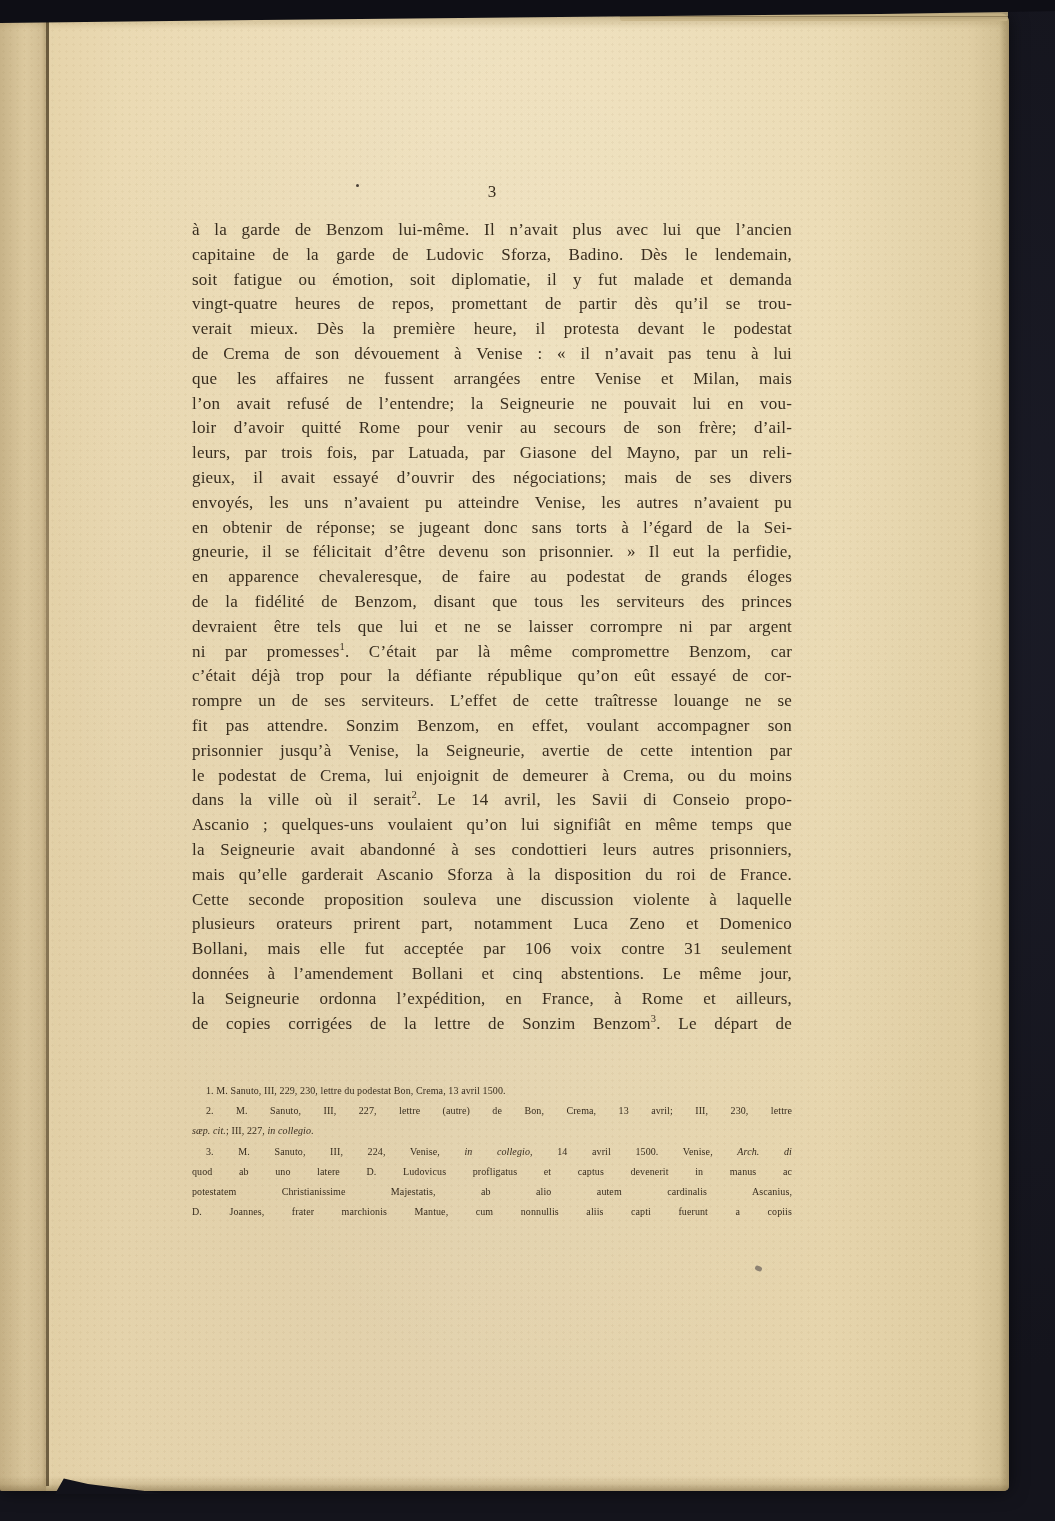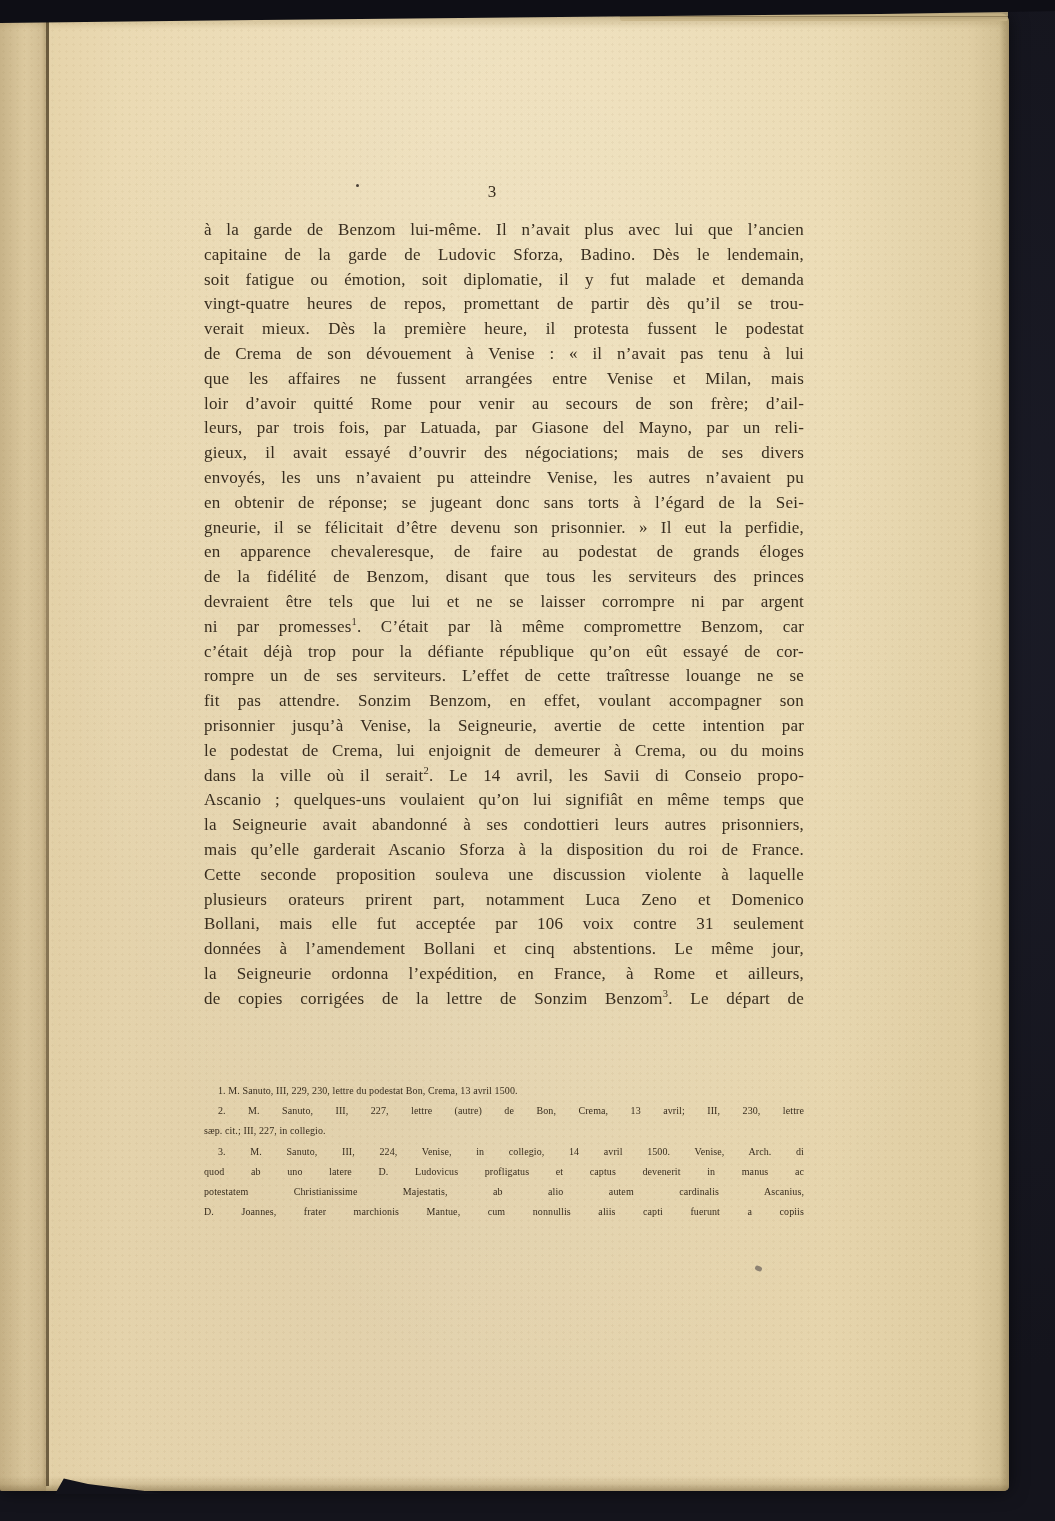--- a/index.html
+++ b/index.html
@@ -38,29 +38,29 @@
   
   .crease{position:absolute;left:46px;top:8px;width:3px;height:1478px;z-index:3;
         background:linear-gradient(180deg, rgba(70,55,30,.8), rgba(90,70,40,.55) 40%, rgba(70,55,30,.75));
         box-shadow:2px 0 4px rgba(230,215,175,.6), -2px 0 3px rgba(120,95,55,.25);}
   .gutter-shade{position:absolute;left:0;top:13px;width:46px;height:1478px;z-index:2;
         background:linear-gradient(90deg, rgba(125,100,60,.22), rgba(125,100,60,.05) 55%, rgba(125,100,60,.22));}
   
   .notch{position:absolute;left:55px;top:1472px;width:110px;height:22px;z-index:3;background:#12121a;
         clip-path:polygon(0 100%,8% 30%,30% 55%,55% 70%,80% 85%,100% 100%);}
   
-  .textblock{position:absolute;left:204px;width:600px;color:#382d1f;z-index:5;}
+  .textblock{position:absolute;left:192px;width:600px;color:#382d1f;z-index:5;}
   .pagenum{position:absolute;left:192px;top:182px;width:600px;text-align:center;
         font-size:17px;color:#382d1f;z-index:5;}
   #bodyblock{top:218px;font-size:17px;line-height:24.8px;letter-spacing:.2px;}
   #footblock{top:1081px;font-size:10px;line-height:20.2px;letter-spacing:.1px;}
   .line{text-align:justify;text-align-last:justify;white-space:nowrap;}
   .line.short{text-align-last:left;}
   .line.indent{text-indent:14px;}
-  .it{}
+  .it{font-style:italic;}
   .sup{font-size:.62em;vertical-align:super;line-height:0;}
   .speck{position:absolute;border-radius:50%;z-index:6;}
   .speck-a{left:356px;top:184px;width:3px;height:3px;background:#4a4036;}
   .speck-b{left:755px;top:1266px;width:7px;height:5px;background:#8d8272;transform:rotate(25deg);border-radius:40%;}
 </style>
 </head>
 <body>
 
 <div id="scan">
   <div class="top-band"></div>
@@ -70,23 +70,24 @@
   <div class="crease"></div>
   <div class="notch"></div>
 
   <div class="pagenum">3</div>
 
   <div id="bodyblock" class="textblock">
       <div class="line"><span>à la garde de Benzom lui-même. Il n’avait plus avec lui que l’ancien</span></div>
       <div class="line"><span>capitaine de la garde de Ludovic Sforza, Badino. Dès le lendemain,</span></div>
       <div class="line"><span>soit fatigue ou émotion, soit diplomatie, il y fut malade et demanda</span></div>
       <div class="line"><span>vingt-quatre heures de repos, promettant de partir dès qu’il se trou-</span></div>
-      <div class="line"><span>verait mieux. Dès la première heure, il protesta fussent le podestat</span></div>
+      <div class="line"><span>verait mieux. Dès la première heure, il protesta devant le podestat</span></div>
       <div class="line"><span>de Crema de son dévouement à Venise : « il n’avait pas tenu à lui</span></div>
       <div class="line"><span>que les affaires ne fussent arrangées entre Venise et Milan, mais</span></div>
+      <div class="line"><span>l’on avait refusé de l’entendre; la Seigneurie ne pouvait lui en vou-</span></div>
       <div class="line"><span>loir d’avoir quitté Rome pour venir au secours de son frère; d’ail-</span></div>
       <div class="line"><span>leurs, par trois fois, par Latuada, par Giasone del Mayno, par un reli-</span></div>
       <div class="line"><span>gieux, il avait essayé d’ouvrir des négociations; mais de ses divers</span></div>
       <div class="line"><span>envoyés, les uns n’avaient pu atteindre Venise, les autres n’avaient pu</span></div>
       <div class="line"><span>en obtenir de réponse; se jugeant donc sans torts à l’égard de la Sei-</span></div>
       <div class="line"><span>gneurie, il se félicitait d’être devenu son prisonnier. » Il eut la perfidie,</span></div>
       <div class="line"><span>en apparence chevaleresque, de faire au podestat de grands éloges</span></div>
       <div class="line"><span>de la fidélité de Benzom, disant que tous les serviteurs des princes</span></div>
       <div class="line"><span>devraient être tels que lui et ne se laisser corrompre ni par argent</span></div>
       <div class="line"><span>ni par promesses</span><span class="sup">1</span><span>. C’était par là même compromettre Benzom, car</span></div>

